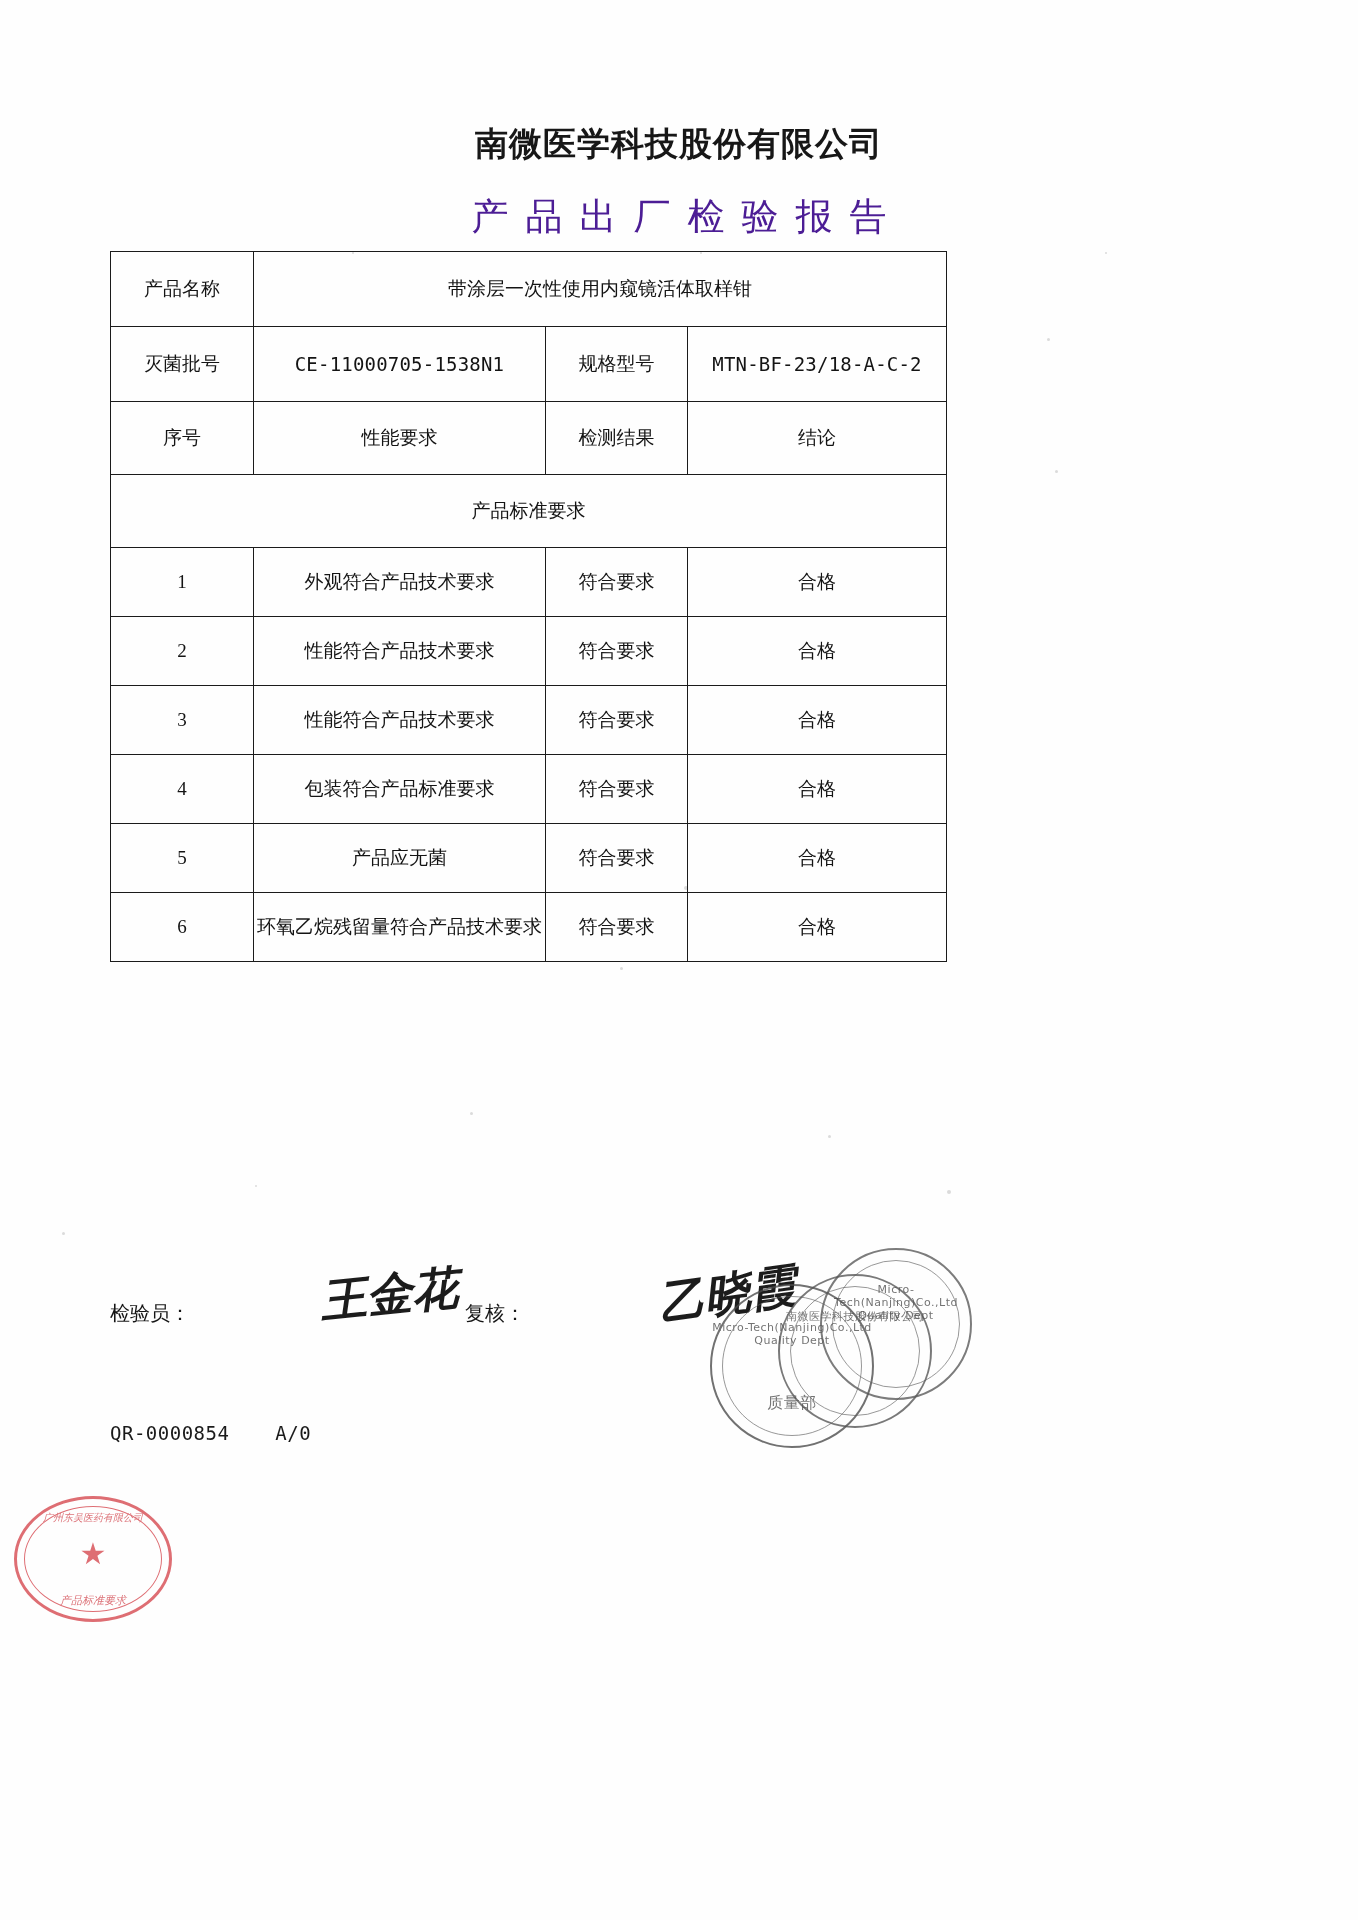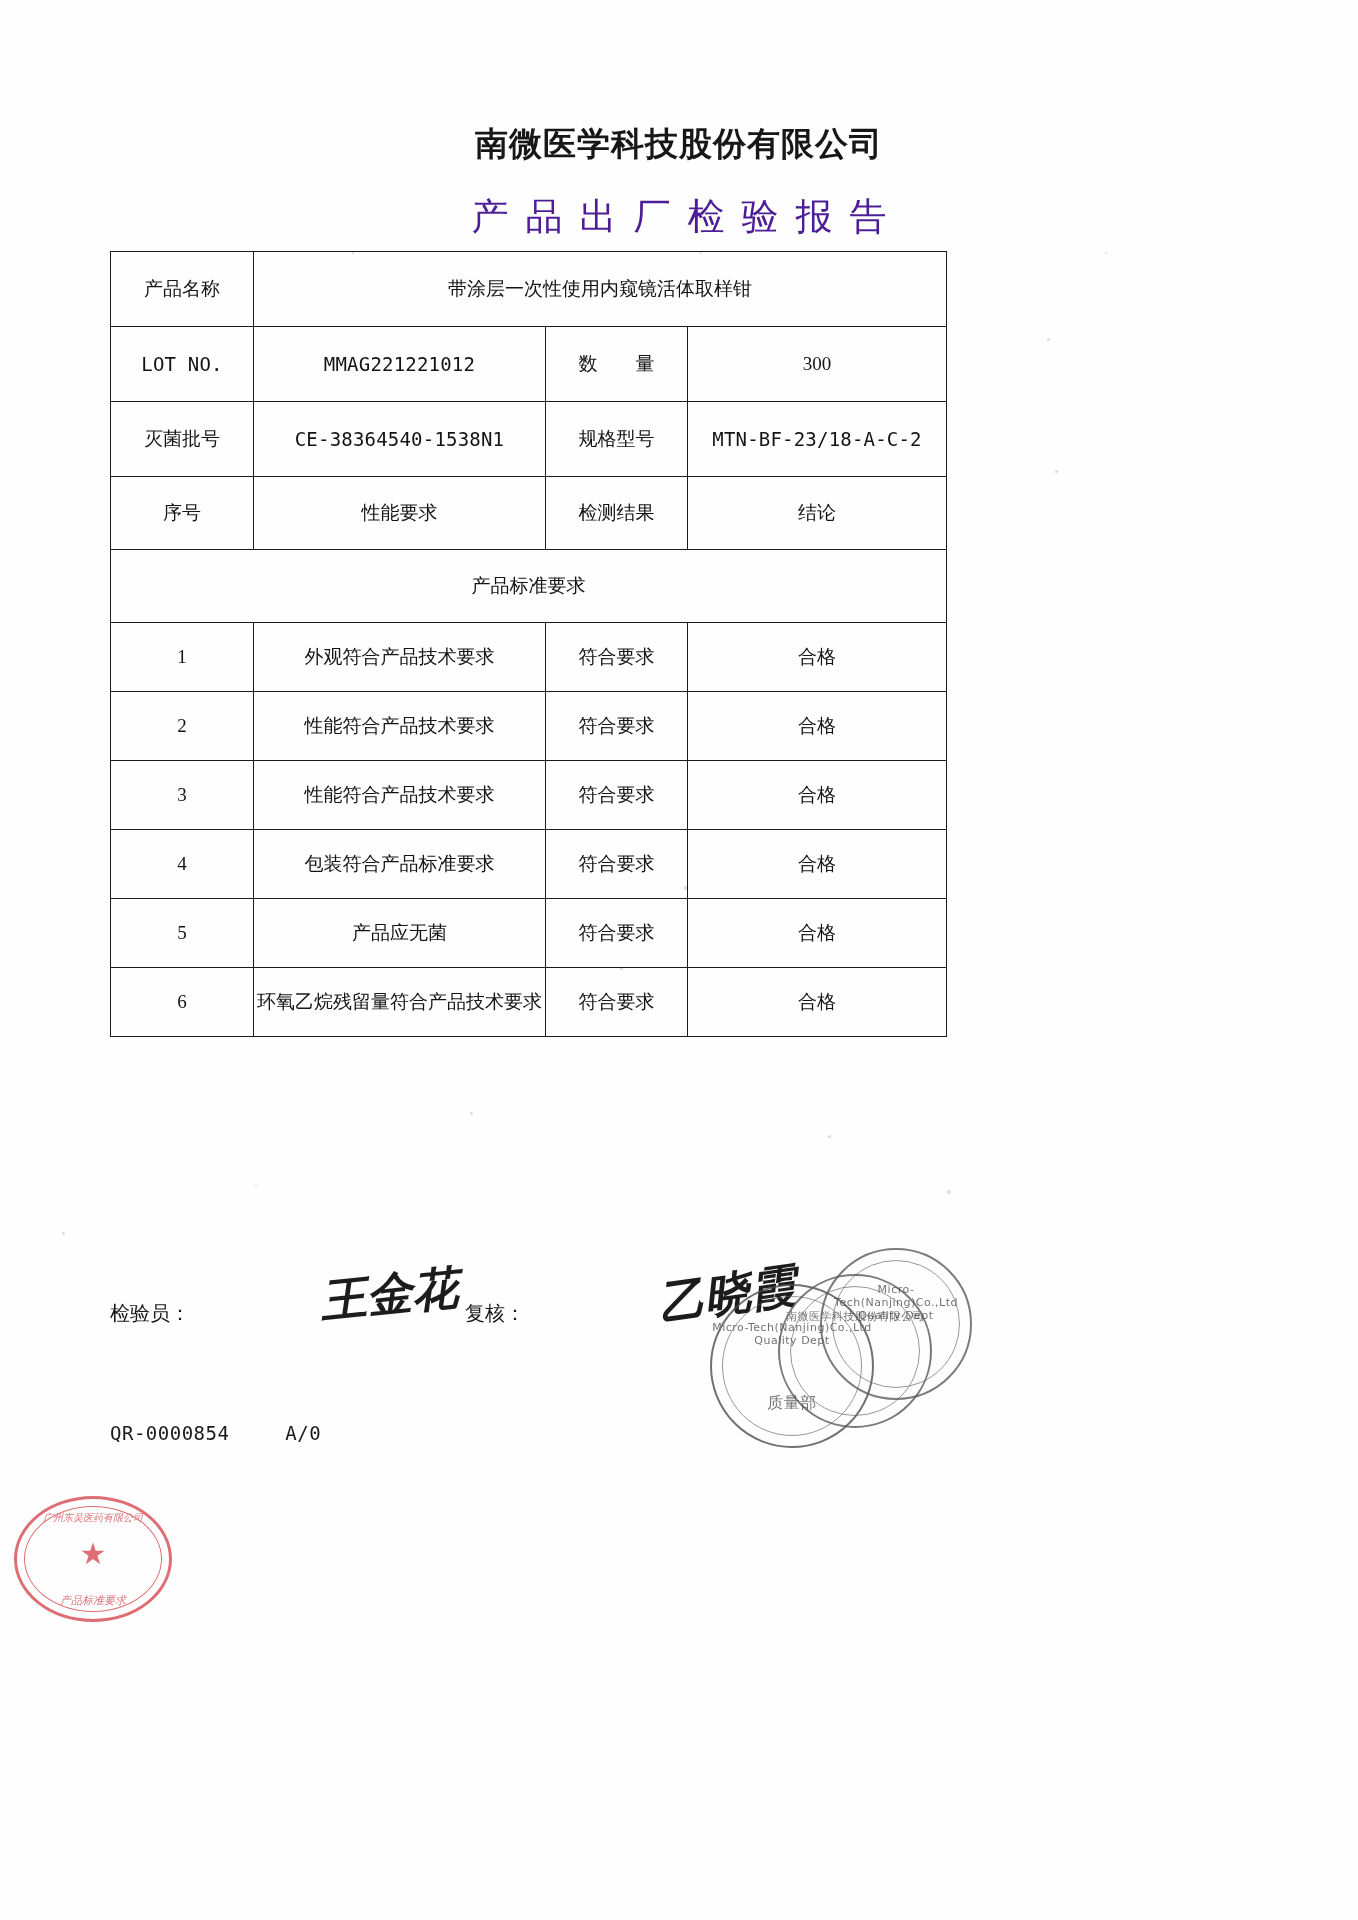--- a/index.html
+++ b/index.html
@@ -144,21 +144,21 @@
 
   .docnum {
     position: absolute;
     top: 1422px;
     left: 110px;
     font-family: "DejaVu Sans Mono", "Liberation Mono", monospace;
     font-size: 19px;
     color: #1a1a1a;
     letter-spacing: .5px;
   }
-  .docnum .rev { margin-left: 44px; }
+  .docnum .rev { margin-left: 34px; }
 
   
   .stamp-group {
     position: absolute;
     top: 1238px;
     left: 700px;
     width: 270px;
     height: 230px;
   }
   .stamp {
@@ -256,28 +256,22 @@
       <col style="width:292px">
       <col style="width:142px">
       <col style="width:259px">
     </colgroup>
     <tbody>
       <tr>
         <td class="label-cell cn">产品名称</td>
         <td class="label-cell prodname" colspan="3">带涂层一次性使用内窥镜活体取样钳</td>
       </tr>
       <tr>
-        <td class="label-cell mono">LOT NO.</td>
-        <td class="label-cell mono">MMAG221221012</td>
-        <td class="label-cell cn spaced2">数 量</td>
-        <td class="label-cell num-cell">300</td>
-      </tr>
-      <tr>
         <td class="label-cell cn">灭菌批号</td>
-        <td class="label-cell mono">CE-38364540-1538N1</td>
+        <td class="label-cell mono">CE-11000705-1538N1</td>
         <td class="label-cell cn">规格型号</td>
         <td class="label-cell mono">MTN-BF-23/18-A-C-2</td>
       </tr>
       <tr>
         <td class="col-head">序号</td>
         <td class="col-head">性能要求</td>
         <td class="col-head">检测结果</td>
         <td class="col-head">结论</td>
       </tr>
       <tr>

